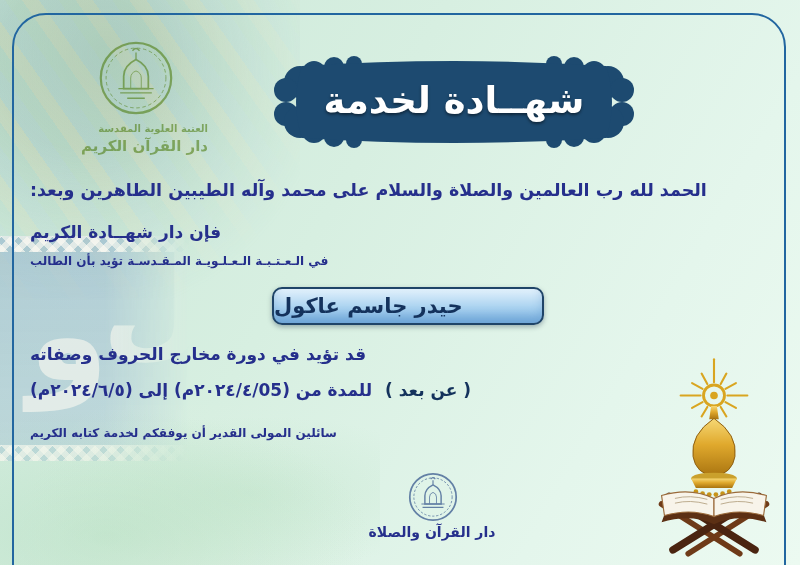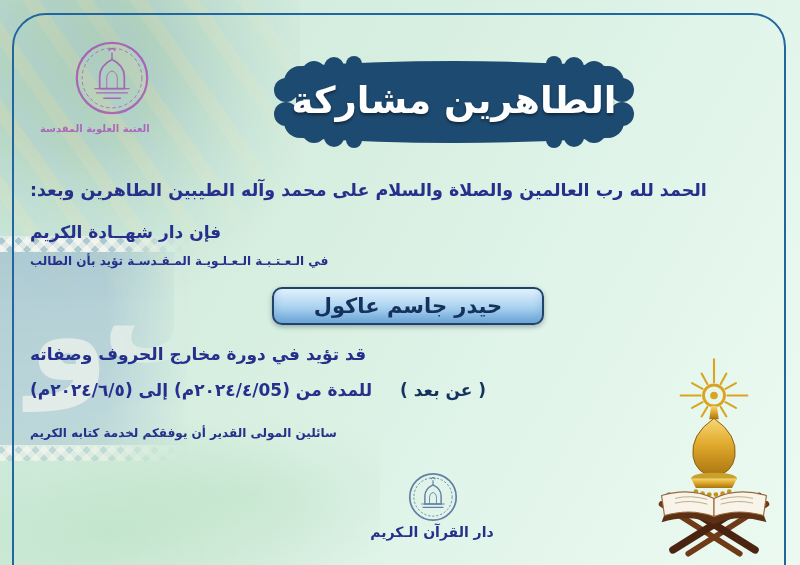--- a/index.html
+++ b/index.html
@@ -43,22 +43,22 @@
       radial-gradient(circle at 50% 100%,rgba(220,240,225,.55),transparent 75%);
   }
   
   .frame{
     position:absolute;left:12px;top:13px;right:14px;bottom:-40px;
     border:2px solid var(--frame_blue,#2266a0);
     border-radius:34px 34px 0 0;
   }
   
   .emblem-watermark{
-    position:absolute;left:40px;top:34px;width:144px;text-align:left;
-    color:#a21caf;opacity:.58;
+    position:absolute;left:64px;top:34px;width:144px;text-align:right;
+    color:#4d7c0f;opacity:.58;
   }
   .emblem-watermark svg{display:block;margin:0 auto}
   .emb-cap1{font-size:10px;font-weight:bold;margin-top:1px}
   .emb-cap2{font-size:15px;font-weight:bold;margin-top:3px}
   
   .banner{position:absolute;left:250px;top:52px;width:408px;height:100px}
   .banner svg{position:absolute;left:0;top:0}
   .banner-title{
     position:absolute;left:0;top:0;width:100%;height:100%;
     line-height:98px;text-align:center;
@@ -68,29 +68,29 @@
   
   .line{
     position:absolute;left:30px;width:770px;text-align:left;
     font-weight:bold;color:var(--text_blue,#252f8c);
   }
   .l1{top:180px;font-size:17.5px}
   .l2{top:222px;font-size:17px}
   .l3{top:254px;font-size:12px}
   .l4{top:344px;font-size:17px}
   .l5{top:380px;font-size:17px}
-  .l5 .prefix{color:var(--deep_navy,#14325c);margin-left:22px}
+  .l5 .prefix{color:var(--deep_navy,#14325c);margin-left:7px}
   .l6{top:426px;font-size:12px}
   
   .name-box{
     position:absolute;left:272px;top:287px;width:268px;height:34px;
     border:2px solid var(--name_box_border,#1f4468);border-radius:10px;
     background:linear-gradient(#e2f1fc,#a9d2f0 55%,#7fb4e2);
     box-shadow:0 2px 5px rgba(20,40,70,.35), inset 0 -7px 10px rgba(70,130,190,.30);
-    text-align:center;
+    text-align:left;
   }
   .name-box span{
     display:inline-block;line-height:34px;font-size:21px;font-weight:bold;
     color:var(--deep_navy,#14325c);
   }
   
   .seal{position:absolute;left:404px;top:468px;width:58px;height:58px;color:#56749e;opacity:.9}
   .footer-org{
     position:absolute;left:332px;top:524px;width:200px;text-align:center;
     font-size:14px;font-weight:bold;color:var(--text_blue,#252f8c);
@@ -115,20 +115,21 @@
     <g fill="none" stroke="currentColor">
       <circle cx="50" cy="50" r="40" stroke-width="2.5"></circle>
       <circle cx="50" cy="50" r="34" stroke-width="1" stroke-dasharray="4 3"></circle>
       <path d="M36 62 V48 Q36 36 50 29 Q64 36 64 48 V62 Z" stroke-width="2"></path>
       <path d="M50 29 V21 M46 19 Q50 14 54 19" stroke-width="1.5"></path>
       <path d="M30 62 H70 M32 67 H68 M40 73 H60" stroke-width="1.5"></path>
       <path d="M44 62 V50 Q44 44 50 42 Q56 44 56 50 V62" stroke-width="1"></path>
     </g>
   </svg>
   <div class="emb-cap1" dir="rtl">العتبة العلوية المقدسة</div>
+  <div class="emb-cap2" dir="rtl">دار القرآن الكريم</div>
 </div>
 
 <div class="banner">
   <svg width="408" height="100" viewBox="0 0 408 100">
     <g fill="var(--banner_navy,#1d4a70)">
       <circle cx="50" cy="30" r="16"></circle>
         <circle cx="36" cy="38" r="12"></circle>
       <circle cx="36" cy="62" r="12"></circle>
         <circle cx="50" cy="70" r="16"></circle>
       <circle cx="64" cy="21" r="12"></circle>
@@ -143,21 +144,21 @@
         <circle cx="358" cy="70" r="16"></circle>
       <circle cx="344" cy="21" r="12"></circle>
         <circle cx="344" cy="79" r="12"></circle>
       <circle cx="324" cy="15" r="10"></circle>
         <circle cx="324" cy="85" r="10"></circle>
       <circle cx="304" cy="12" r="8"></circle>
         <circle cx="304" cy="88" r="8"></circle>
       <path d="M52 14 Q204 4 356 14 Q368 50 356 86 Q204 96 52 86 Q40 50 52 14 Z"></path>
     </g>
   </svg>
-  <div class="banner-title" dir="rtl">الطاهرين مشاركة</div>
+  <div class="banner-title" dir="rtl">شهــادة لخدمة</div>
 </div>
 
 <div class="line l1" dir="rtl">الحمد لله رب العالمين والصلاة والسلام على محمد وآله الطيبين الطاهرين وبعد:</div>
 <div class="line l2" dir="rtl">فإن دار شهــادة الكريم</div>
 <div class="line l3" dir="rtl">في الـعـتـبـة الـعـلـويـة المـقـدسـة تؤيد بأن الطالب</div>
 
 <div class="name-box">
   <span dir="rtl">حيدر جاسم عاكول</span>
 </div>
 
@@ -173,21 +174,21 @@
     <g fill="none" stroke="currentColor">
       <circle cx="50" cy="50" r="40" stroke-width="3"></circle>
       <circle cx="50" cy="50" r="33" stroke-width="1.5" stroke-dasharray="4 3"></circle>
       <path d="M36 62 V48 Q36 36 50 29 Q64 36 64 48 V62 Z" stroke-width="2.5"></path>
       <path d="M50 29 V21 M46 19 Q50 14 54 19" stroke-width="2"></path>
       <path d="M30 62 H70 M32 68 H68" stroke-width="2"></path>
       <path d="M44 62 V50 Q44 44 50 42 Q56 44 56 50 V62" stroke-width="1.5"></path>
     </g>
   </svg>
 </div>
-<div class="footer-org" dir="rtl">دار القرآن الـكريم</div>
+<div class="footer-org" dir="rtl">دار القرآن والصلاة</div>
 
 <div class="quran">
   <svg width="162" height="212" viewBox="0 0 170 215">
     <defs>
       <linearGradient id="gg" x1="0" y1="0" x2="0" y2="1">
         <stop offset="0" stop-color="#f6d875"></stop>
         <stop offset="0.45" stop-color="#e0a92d"></stop>
         <stop offset="1" stop-color="#a97410"></stop>
       </linearGradient>
     </defs>

